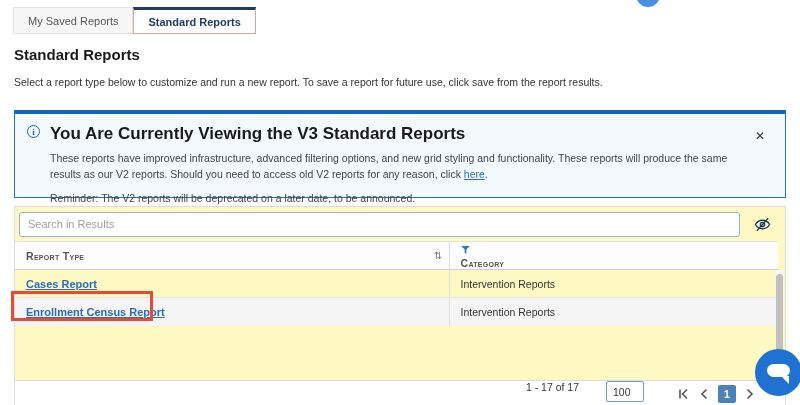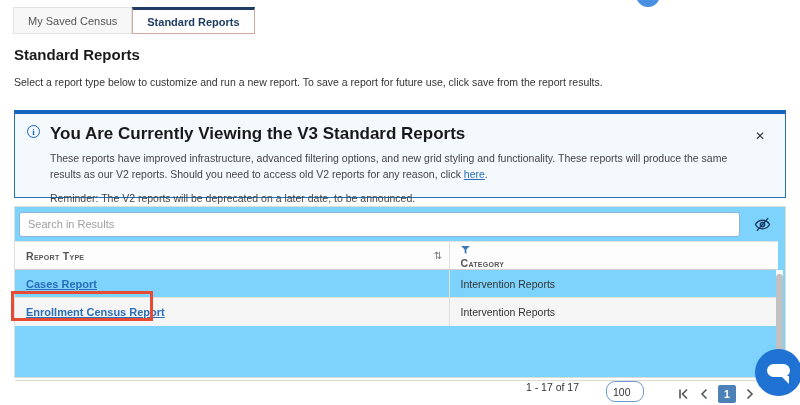--- a/index.html
+++ b/index.html
@@ -35,22 +35,22 @@
     justify-content:center; flex:0 0 auto; margin-top:1px; font-family:"Liberation Serif", serif; }
   .banner-text { flex:1; padding-right:26px; }
   .banner-title { font-size:17px; font-weight:bold; color:#1a1a1a; margin-bottom:7px; }
   .banner-body { font-size:10.5px; color:#444; line-height:1.5; }
   .banner-body-2 { font-size:10.5px; color:#444; margin-top:9px; }
   .banner-link { color:#2a6db8; text-decoration:underline; cursor:pointer; }
   .banner-close { position:absolute; right:20px; top:16px; font-size:12px; color:#333;
     cursor:pointer; line-height:1; }
 
   
-  .grid { position:absolute; left:14px; top:206px; width:772px; height:172px;
-    border:1px solid #dcdcdc; background:#7dd3fc; }
+  .grid { position:absolute; left:14px; top:206px; width:772px; height:199px;
+    border:1px solid #dcdcdc; background:#fef9c3; }
   .search-row { height:34px; display:flex; align-items:center; padding:0 6px 0 4px; }
   .search-input { flex:0 0 721px; height:25px; border:1px solid #8fb3dc; border-radius:3px;
     padding:0 8px; font-size:11px; color:#333; outline:none;
     font-family:"Liberation Sans", sans-serif; }
   .search-input::placeholder { color:#9e9e9e; }
   .hide-search { margin-left:14px; cursor:pointer; display:flex; align-items:center; }
 
   table.report-table { width:763px; border-collapse:collapse; table-layout:fixed; }
   .report-table th, .report-table td { border-top:1px solid #e3e3e3; }
   .col-type { width:434px; }
@@ -75,21 +75,21 @@
   
   .vscroll { position:absolute; right:2px; top:63px; width:7px; height:116px; background:#fafafa; }
   .vscroll-thumb { position:absolute; top:4px; left:0; width:7px; height:78px;
     background:#c1c1c1; border-radius:4px; cursor:pointer; }
 
   
   .pager { position:absolute; left:0; right:0; top:173px; height:26px; border-top:1px solid #ddd;
     background:#fff; display:flex; justify-content:flex-end;
     padding-right:30px; gap:27px; }
   .range-text { font-size:10.5px; color:#333; }
-  .page-size { width:38px; height:21px; border:1px solid #6b9bd2; border-radius:9px;
+  .page-size { width:38px; height:21px; border:1px solid #6b9bd2; border-radius:2px;
     font-size:10.5px; color:#333; padding:0 0 0 6px; outline:none;
     font-family:"Liberation Sans", sans-serif; }
   .nav-group { display:flex; align-items:center; gap:9px; margin-left:6px; }
   .nav-btn { cursor:pointer; display:flex; align-items:center; }
   .current-page { width:18px; height:18px; background:#4d82b8; border-radius:2px; color:#fff;
     font-size:10.5px; font-weight:bold; display:flex; align-items:center;
     justify-content:center; cursor:pointer; }
 
   
   .chat-bubble { position:absolute; left:755px; top:349px; width:47px; height:47px;
@@ -98,21 +98,21 @@
     background:#fff; border-radius:6.5px; }
   .chat-tail { position:absolute; left:26px; top:27px; width:0; height:0;
     border-left:8px solid transparent; border-top:8px solid #fff; }
 </style>
 </head>
 <body>
 
 <div class="top-dot"></div>
 
 <div class="tabs">
-  <div class="tab inactive">My Saved Census</div>
+  <div class="tab inactive">My Saved Reports</div>
   <div class="tab active">Standard Reports</div>
 </div>
 
 <h1 class="page-heading">Standard Reports</h1>
 <div class="page-desc">Select a report type below to customize and run a new report. To save a report for future use, click save from the report results.</div>
 
 <div class="banner">
   <div class="banner-row">
     <div class="info-icon">i</div>
     <div class="banner-text">

